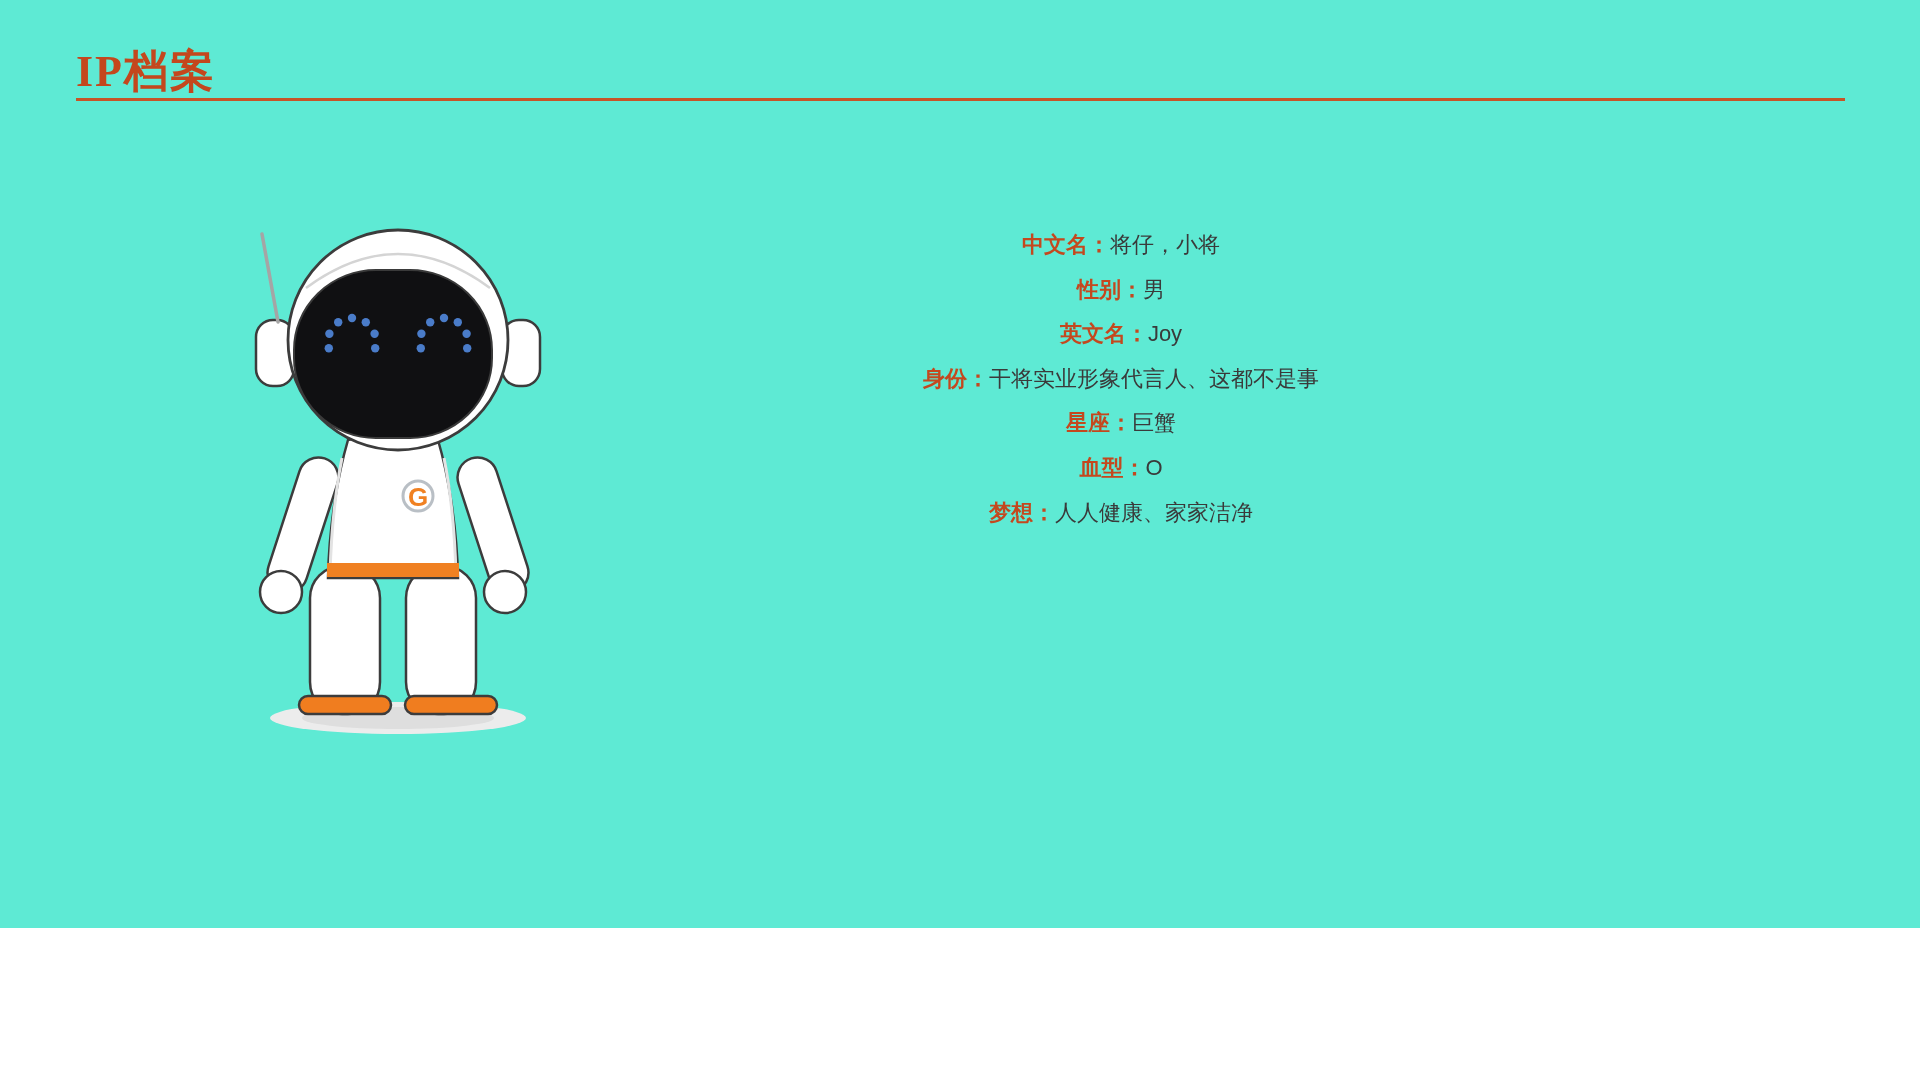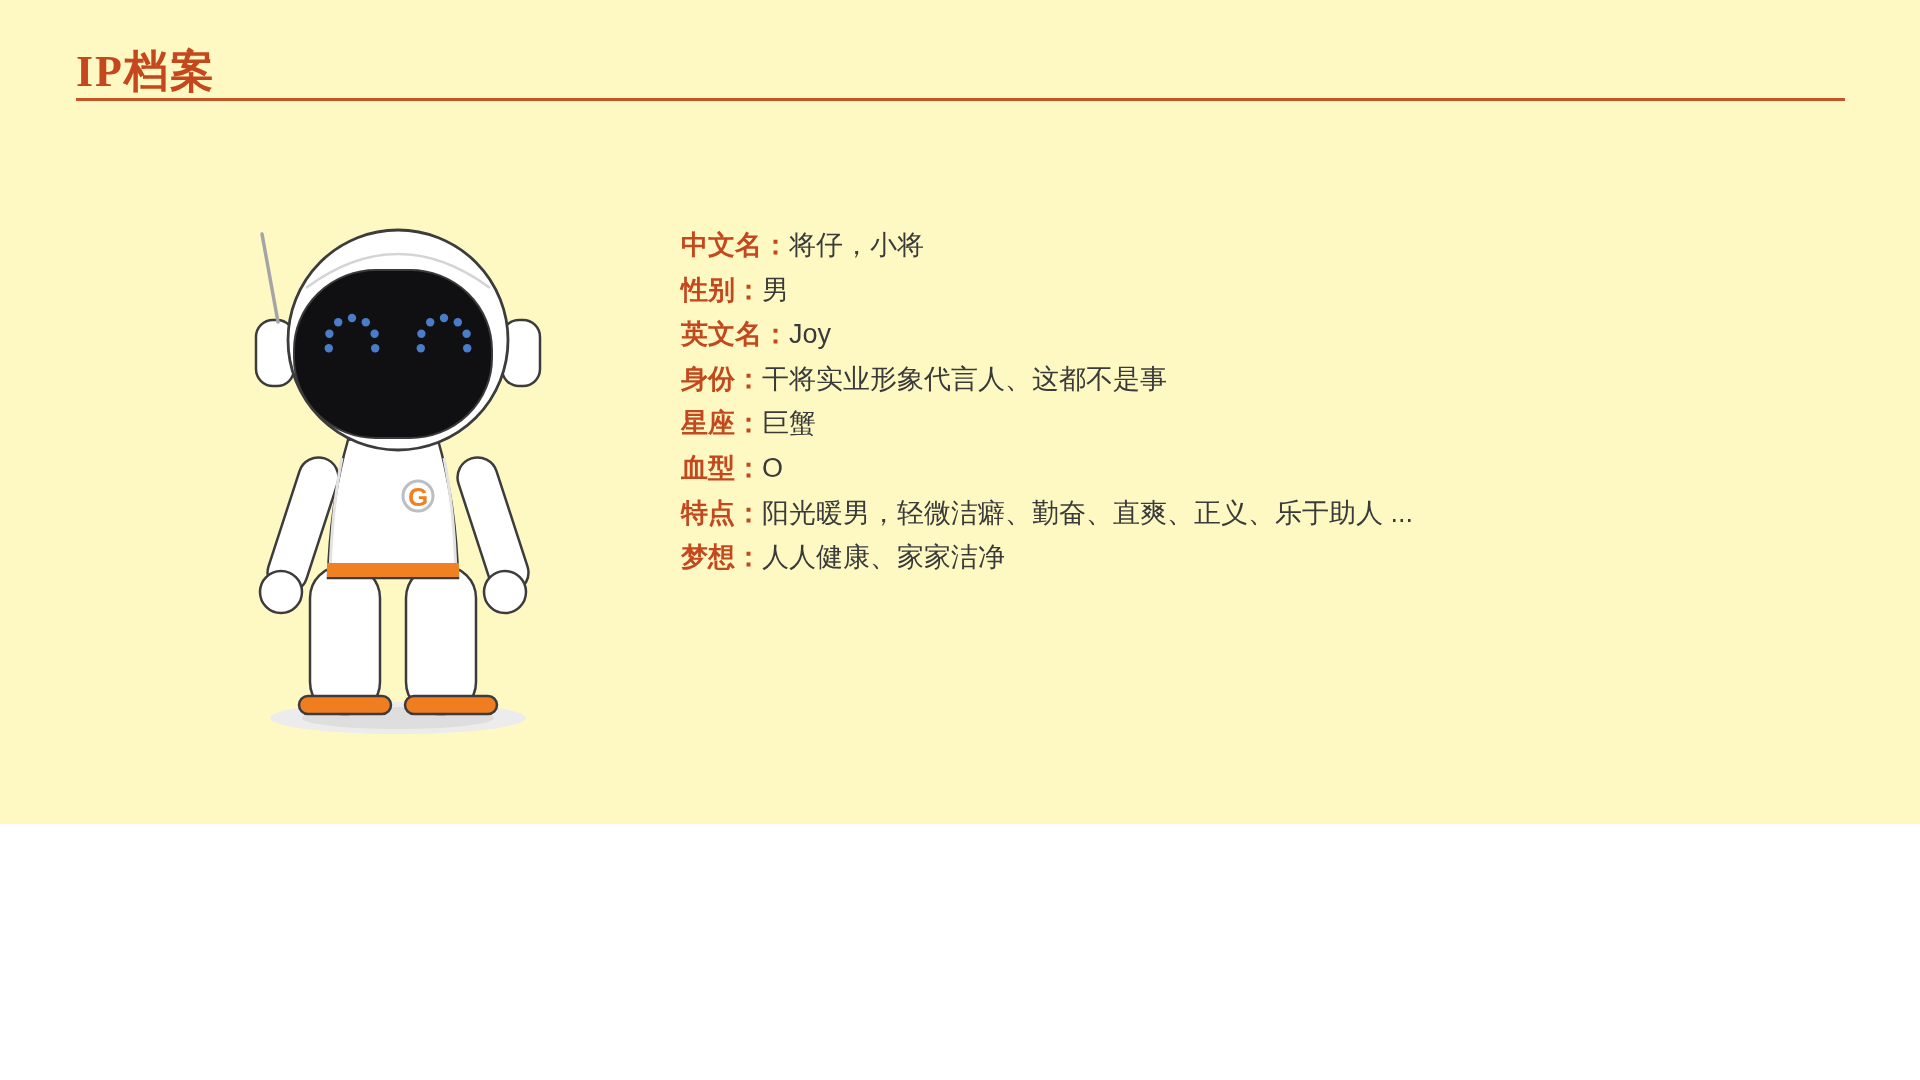--- a/index.html
+++ b/index.html
@@ -1,21 +1,22 @@
 <!DOCTYPE html>
 <html><head>
 <meta charset="utf-8">
 <style>
   html,body{margin:0;padding:0;background:#ffffff;}
   .page{
     position:relative;
-    width:1920px;height:824px;
-    background:#fef9c3;
+    width:1920px;height:928px;
+    background:#5eead4;
     overflow:hidden;
     font-family:"Liberation Sans", sans-serif;
+    text-align:center;
   }
   .page-title{
     position:absolute;
     left:76px;top:42px;
     font-family:"Liberation Serif", serif;
     font-weight:bold;
     font-size:44px;
     letter-spacing:2px;
     color:#c4471d;
   }
@@ -29,21 +30,21 @@
     position:absolute;
     left:248px;top:218px;
     width:300px;height:520px;
   }
   .info{
     position:absolute;
     left:681px;top:223px;
     width:880px;
   }
   .row{
-    font-size:27px;
+    font-size:22px;
     line-height:44.6px;
     white-space:normal;
   }
   .label{
     color:#c4481e;
     font-weight:bold;
   }
   .value{
     color:#3a3a3a;
     white-space:pre-line;
@@ -120,17 +121,16 @@
     </g>
   </svg>
 
   <div class="info">
     <div class="row"><span class="label">中文名：</span><span class="value">将仔，小将</span></div>
     <div class="row"><span class="label">性别：</span><span class="value">男</span></div>
     <div class="row"><span class="label">英文名：</span><span class="value">Joy</span></div>
     <div class="row"><span class="label">身份：</span><span class="value">干将实业形象代言人、这都不是事</span></div>
     <div class="row"><span class="label">星座：</span><span class="value">巨蟹</span></div>
     <div class="row"><span class="label">血型：</span><span class="value">O</span></div>
-    <div class="row"><span class="label">特点：</span><span class="value">阳光暖男，轻微洁癖、勤奋、直爽、正义、乐于助人 ...</span></div>
     <div class="row"><span class="label">梦想：</span><span class="value">人人健康、家家洁净</span></div>
   </div>
 
 </div>
 
 </body></html>

